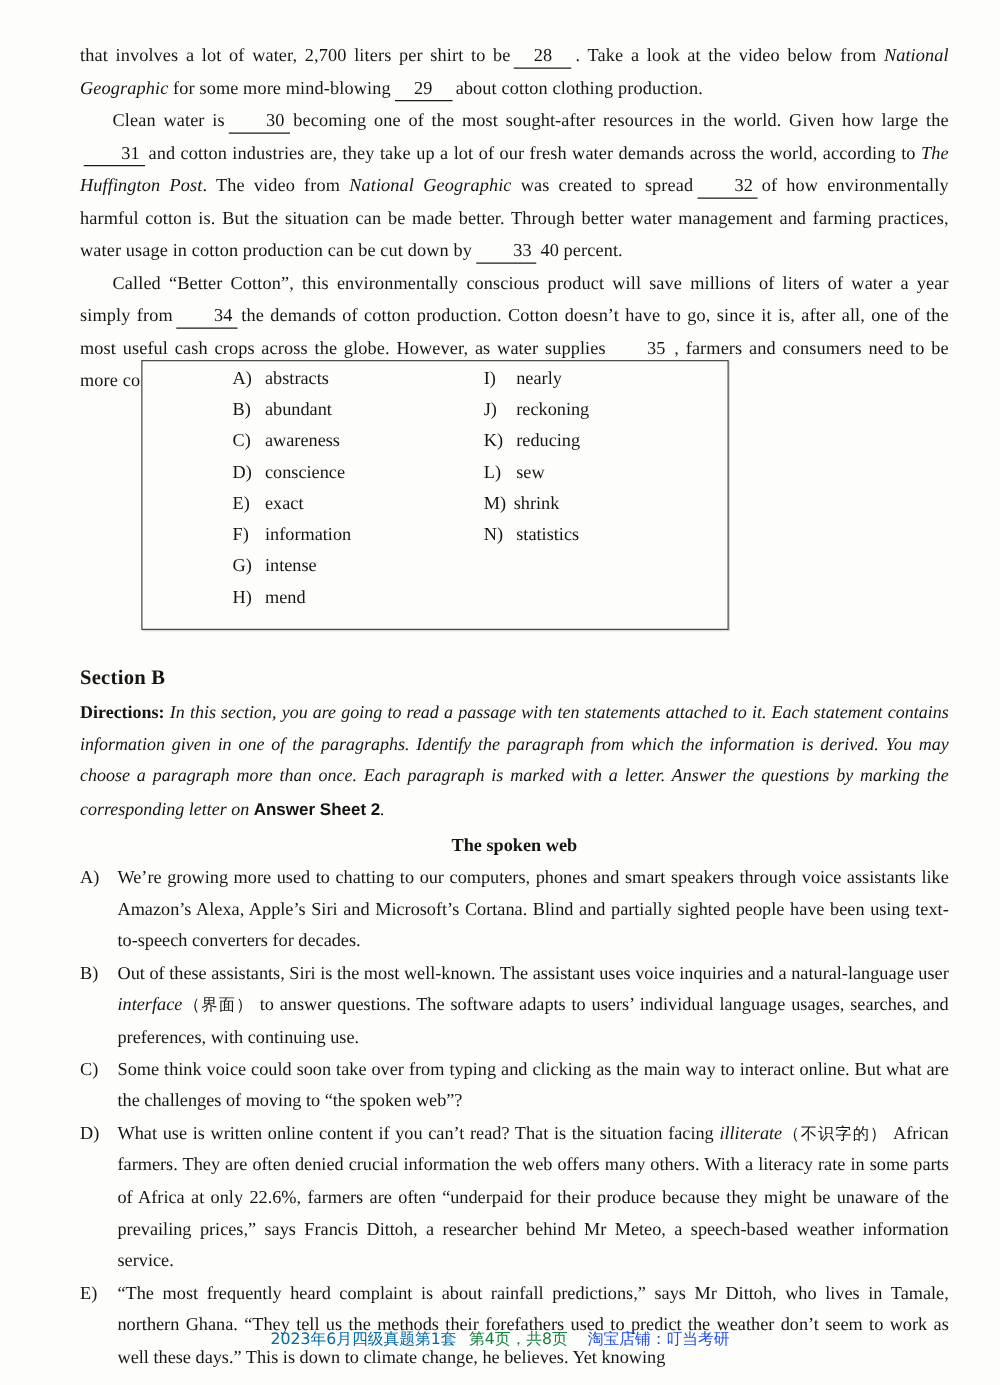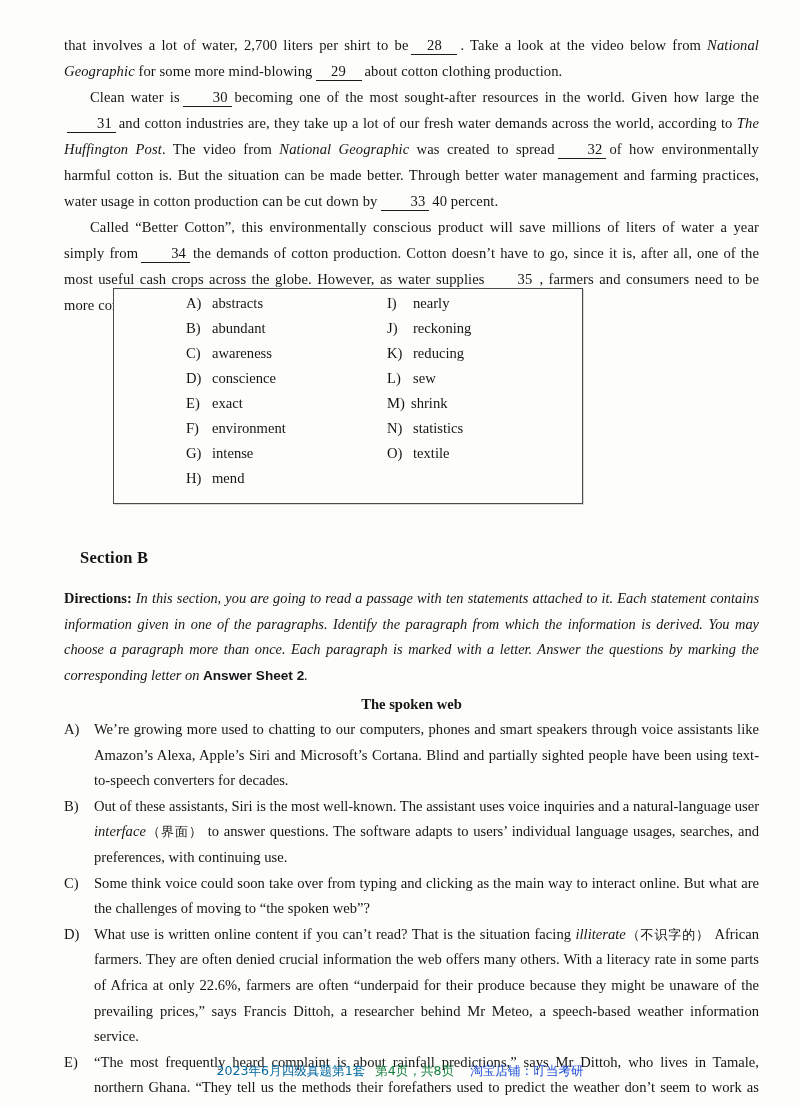--- a/index.html
+++ b/index.html
@@ -76,21 +76,21 @@
     padding-left: 62px;
   }
   .opt-col.right .opt { padding-left: 34px; }
   .opt .lab { display: inline-block; min-width: 26px; }
   .opt .lab.tight { min-width: 24px; }
 
   
   .section-head {
     font-size: 16.5px;
     font-weight: bold;
-    margin: 16px;
+    margin: 0;
     line-height: 24px;
     letter-spacing: 0.2px;
   }
   .directions {
     font-size: 14.4px;
     line-height: 25.5px;
     text-align: justify;
     font-style: italic;
     margin: 4px 0 0 0;
   }
@@ -204,32 +204,31 @@
   </div>
 
   <div class="options-box">
     <div class="options-grid">
       <div class="opt-col left">
         <div class="opt"><span class="lab">A)</span><span>abstracts</span></div>
         <div class="opt"><span class="lab">B)</span><span>abundant</span></div>
         <div class="opt"><span class="lab">C)</span><span>awareness</span></div>
         <div class="opt"><span class="lab">D)</span><span>conscience</span></div>
         <div class="opt"><span class="lab">E)</span><span>exact</span></div>
-        <div class="opt"><span class="lab">F)</span><span>environment</span></div>
+        <div class="opt"><span class="lab">F)</span><span>information</span></div>
         <div class="opt"><span class="lab">G)</span><span>intense</span></div>
         <div class="opt"><span class="lab">H)</span><span>mend</span></div>
       </div>
       <div class="opt-col right">
         <div class="opt"><span class="lab">I)</span><span>nearly</span></div>
         <div class="opt"><span class="lab">J)</span><span>reckoning</span></div>
         <div class="opt"><span class="lab">K)</span><span>reducing</span></div>
         <div class="opt"><span class="lab">L)</span><span>sew</span></div>
         <div class="opt"><span class="lab tight">M)</span><span>shrink</span></div>
         <div class="opt"><span class="lab">N)</span><span>statistics</span></div>
-        <div class="opt"><span class="lab">O)</span><span>textile</span></div>
       </div>
     </div>
   </div>
 
   <div class="footer">
     <span class="f1">2023年6月四级真题第1套</span><span class="f2">第4页，共8页</span><span class="f3">淘宝店铺：叮当考研</span>
   </div>
 
 </div>
 

